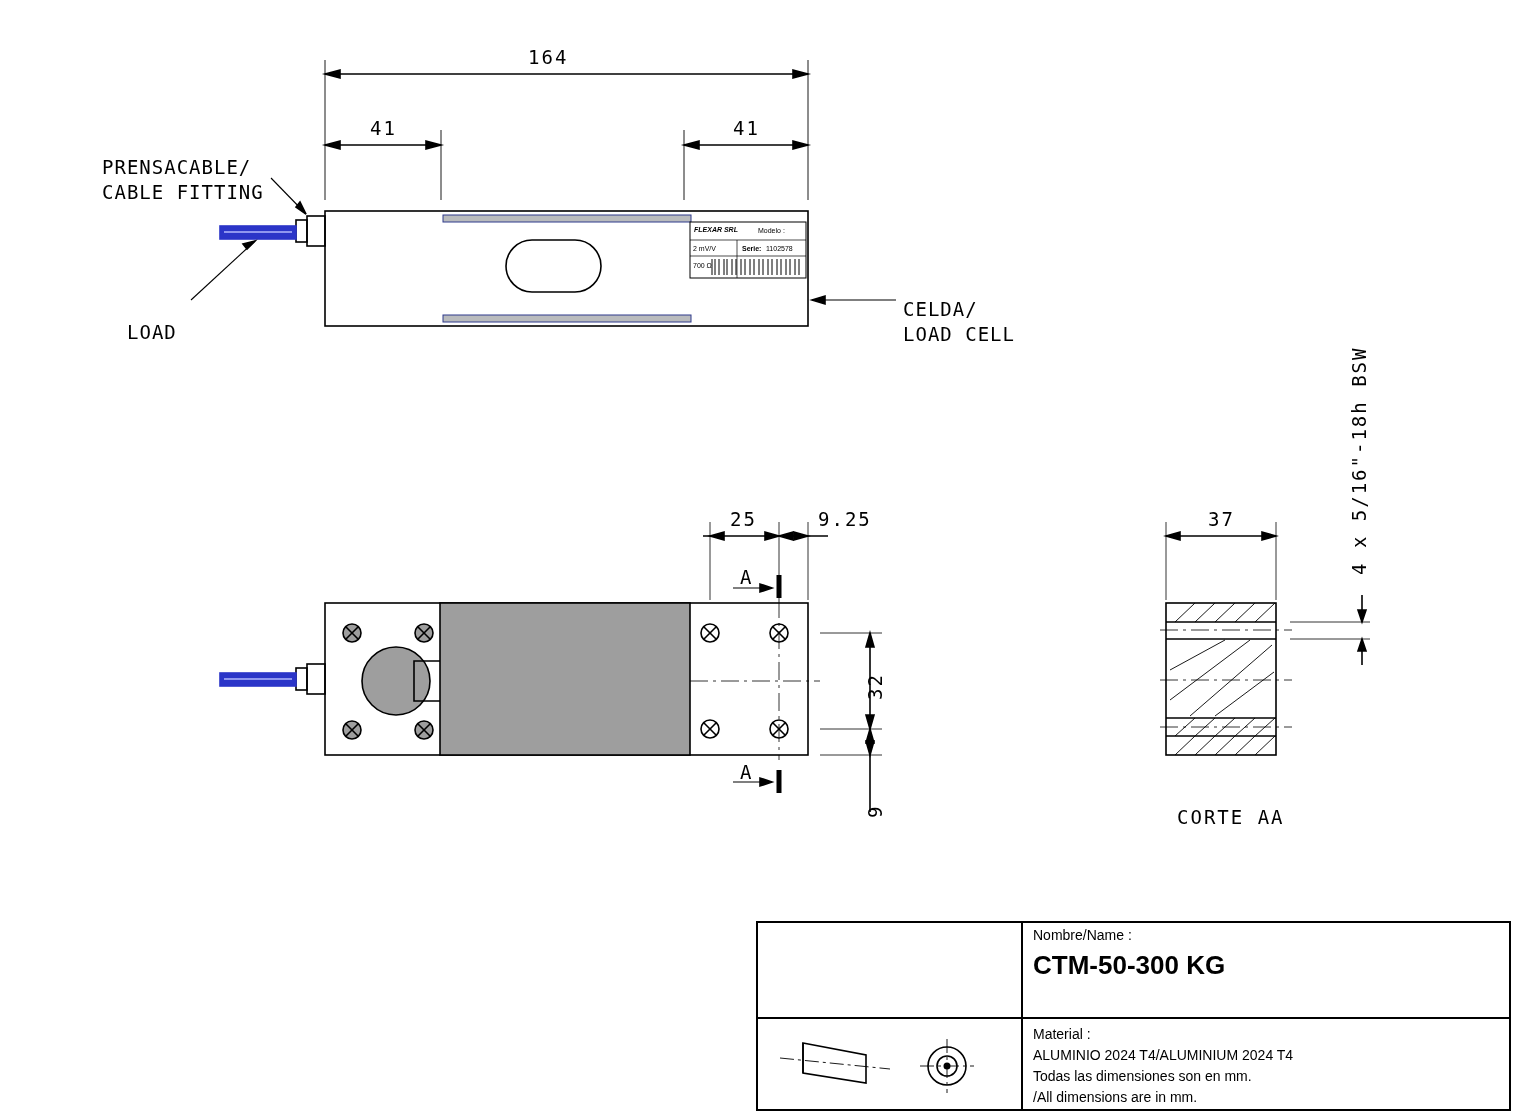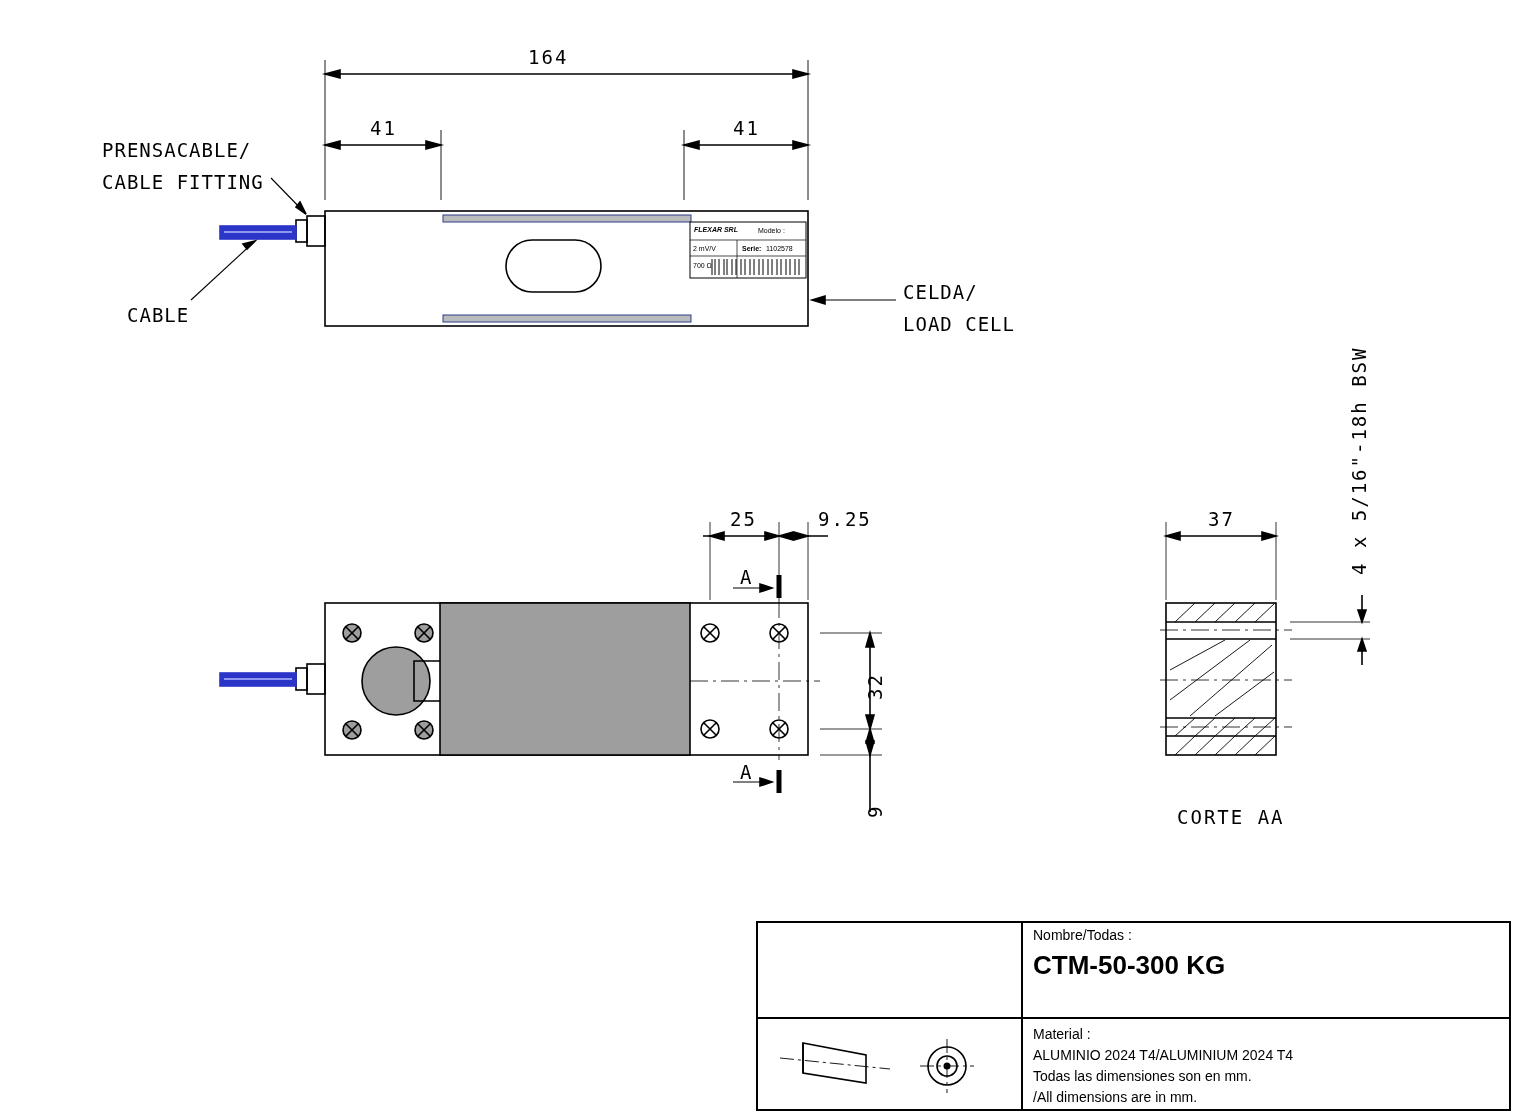--- a/index.html
+++ b/index.html
@@ -1,21 +1,21 @@
 <!DOCTYPE html>
 <html><head>
 <meta charset="utf-8">
 <style>
   html,body{margin:0;padding:0;background:#ffffff;}
   body{width:1525px;height:1113px;position:relative;font-family:"DejaVu Sans Mono",monospace;color:#000;}
   .stage{position:absolute;left:0;top:0;width:1436px;height:1113px;}
   svg{position:absolute;left:0;top:0;}
   .lbl{position:absolute;white-space:pre;font-family:"DejaVu Sans Mono",monospace;color:#000;}
   .dim{font-size:19px;letter-spacing:2px;}
-  .callout{font-size:19px;letter-spacing:1px;line-height:32px;}
+  .callout{font-size:19px;letter-spacing:1px;line-height:25px;margin-top:21px;}
   .vert{transform-origin:0 0;}
   .tb-text{font-family:"Liberation Sans",sans-serif;}
   .tb-big{font-size:26px;font-weight:bold;}
   .tb-label{font-size:14px;}
   .stk{font-size:7px;font-family:"Liberation Sans",sans-serif;}
 </style>
 </head>
 <body>
 
 <div class="stage">
@@ -221,21 +221,21 @@
       </g>
     </g>
   </svg>
 
   <div class="lbl dim" style="left:528px;top:46px;">164</div>
   <div class="lbl dim" style="left:370px;top:117px;">41</div>
   <div class="lbl dim" style="left:733px;top:117px;">41</div>
 
   <div class="lbl callout" style="left:102px;top:134px;">PRENSACABLE/
 CABLE FITTING</div>
-  <div class="lbl callout" style="left:127px;top:299px;">CABLE</div>
+  <div class="lbl callout" style="left:127px;top:299px;">LOAD</div>
   <div class="lbl callout" style="left:903px;top:276px;">CELDA/
 LOAD CELL</div>
 
   <div class="lbl dim" style="left:730px;top:508px;">25</div>
   <div class="lbl dim" style="left:818px;top:508px;">9.25</div>
   <div class="lbl dim vert" style="left:864px;top:700px;transform:rotate(-90deg);">32</div>
   <div class="lbl dim vert" style="left:864px;top:818px;transform:rotate(-90deg);">9</div>
   <div class="lbl dim" style="left:1208px;top:508px;">37</div>
 
   <div class="lbl dim" style="left:740px;top:566px;">A</div>
@@ -244,20 +244,20 @@
 
   <div class="lbl dim vert" style="left:1348px;top:575px;transform:rotate(-90deg);transform-origin:0 0;">4 x 5/16"-18h BSW</div>
 
   <div class="lbl stk" style="left:694px;top:226px;font-weight:bold;font-style:italic;">FLEXAR SRL</div>
   <div class="lbl stk" style="left:758px;top:227px;">Modelo :</div>
   <div class="lbl stk" style="left:693px;top:245px;">2 mV/V</div>
   <div class="lbl stk" style="left:742px;top:245px;font-weight:bold;">Serie:</div>
   <div class="lbl stk" style="left:766px;top:245px;">1102578</div>
   <div class="lbl stk" style="left:693px;top:262px;">700 Ω</div>
 
-  <div class="lbl tb-text tb-label" style="left:1033px;top:927px;">Nombre/Todas :</div>
+  <div class="lbl tb-text tb-label" style="left:1033px;top:927px;">Nombre/Name :</div>
   <div class="lbl tb-text tb-big" style="left:1033px;top:950px;">CTM-50-300 KG</div>
   <div class="lbl tb-text tb-label" style="left:1033px;top:1026px;">Material :</div>
   <div class="lbl tb-text tb-label" style="left:1033px;top:1047px;">ALUMINIO 2024 T4/ALUMINIUM 2024 T4</div>
   <div class="lbl tb-text tb-label" style="left:1033px;top:1068px;">Todas las dimensiones son en mm.</div>
   <div class="lbl tb-text tb-label" style="left:1033px;top:1089px;">/All dimensions are in mm.</div>
 
 </div>
 
 </body></html>

